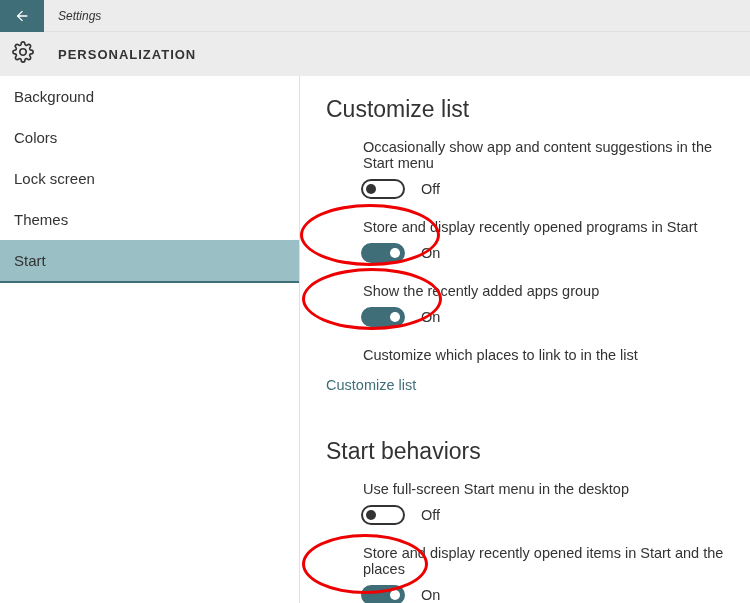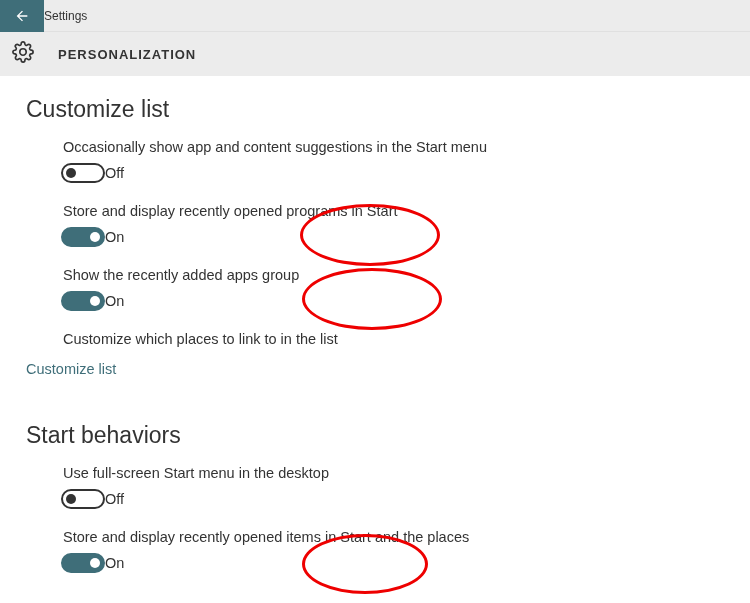--- a/index.html
+++ b/index.html
@@ -29,22 +29,24 @@
       display: flex;
       align-items: center;
       justify-content: center;
       cursor: pointer;
     }
     .back-btn svg {
       width: 16px;
       height: 16px;
     }
     .header-title {
+      padding-left: 14px;
       font-size: 12px;
       color: #333;
+      font-style: italic;
     }
     .subheader {
       height: 44px;
       background: #ececec;
       display: flex;
       align-items: center;
       padding-left: 12px;
       gap: 24px;
     }
     .gear-icon svg {
@@ -93,21 +95,21 @@
       color: #333;
       margin-bottom: 8px;
       margin-left: 37px;
     }
     .setting-group {
       margin-bottom: 20px;
     }
     .toggle-row {
       display: flex;
       align-items: center;
-      gap: 0;
+      gap: 16px;
       padding-left: 35px;
     }
     .toggle {
       width: 44px;
       height: 20px;
       border-radius: 10px;
       position: relative;
       cursor: pointer;
     }
     .toggle.off {
@@ -195,20 +197,27 @@
   <span class="gear-icon">
     <svg viewBox="0 0 24 24">
       <path fill="none" stroke="#333" stroke-width="1.8" d="M12 15.5a3.5 3.5 0 1 0 0-7 3.5 3.5 0 0 0 0 7z"></path>
       <path fill="none" stroke="#333" stroke-width="1.8" d="M19.4 15a1.65 1.65 0 0 0 .33 1.82l.06.06a2 2 0 1 1-2.83 2.83l-.06-.06a1.65 1.65 0 0 0-1.82-.33 1.65 1.65 0 0 0-1 1.51V21a2 2 0 0 1-4 0v-.09a1.65 1.65 0 0 0-1.08-1.51 1.65 1.65 0 0 0-1.82.33l-.06.06a2 2 0 1 1-2.83-2.83l.06-.06a1.65 1.65 0 0 0 .33-1.82 1.65 1.65 0 0 0-1.51-1H3a2 2 0 0 1 0-4h.09a1.65 1.65 0 0 0 1.51-1.08 1.65 1.65 0 0 0-.33-1.82l-.06-.06a2 2 0 1 1 2.83-2.83l.06.06a1.65 1.65 0 0 0 1.82.33h.08a1.65 1.65 0 0 0 1-1.51V3a2 2 0 0 1 4 0v.09a1.65 1.65 0 0 0 1 1.51 1.65 1.65 0 0 0 1.82-.33l.06-.06a2 2 0 1 1 2.83 2.83l-.06.06a1.65 1.65 0 0 0-.33 1.82v.08a1.65 1.65 0 0 0 1.51 1H21a2 2 0 0 1 0 4h-.09a1.65 1.65 0 0 0-1.51 1z"></path>
     </svg>
   </span>
   <span class="category-title">PERSONALIZATION</span>
 </div>
 
 <div class="content">
+  <div class="sidebar">
+    <div class="sidebar-item"><span>Background</span></div>
+    <div class="sidebar-item"><span>Colors</span></div>
+    <div class="sidebar-item"><span>Lock screen</span></div>
+    <div class="sidebar-item"><span>Themes</span></div>
+    <div class="sidebar-item selected"><span>Start</span></div>
+  </div>
 
   <div class="main">
     <div class="section-heading">Customize list</div>
 
     <div class="setting-group">
       <div class="setting-label">Occasionally show app and content suggestions in the Start menu</div>
       <div class="toggle-row">
         <div class="toggle off"></div>
         <span class="toggle-label">Off</span>
       </div>

